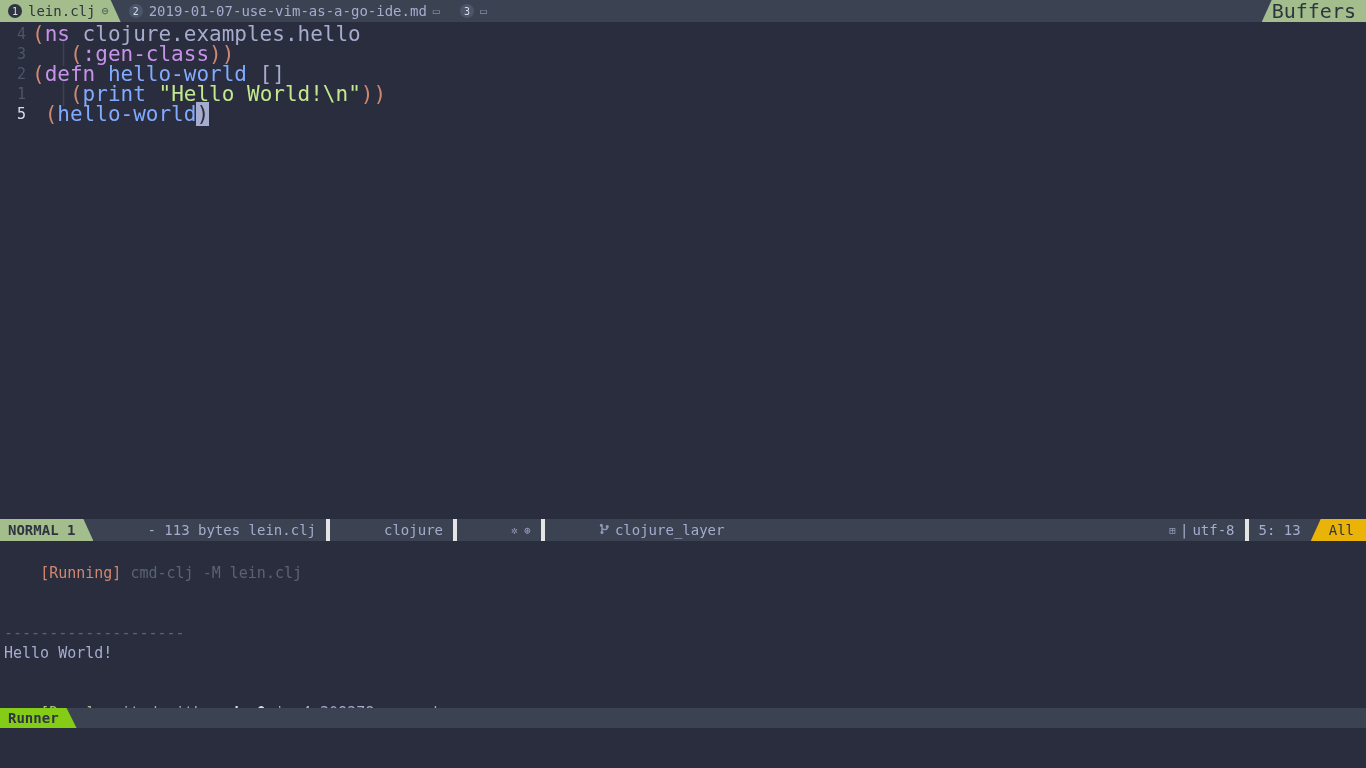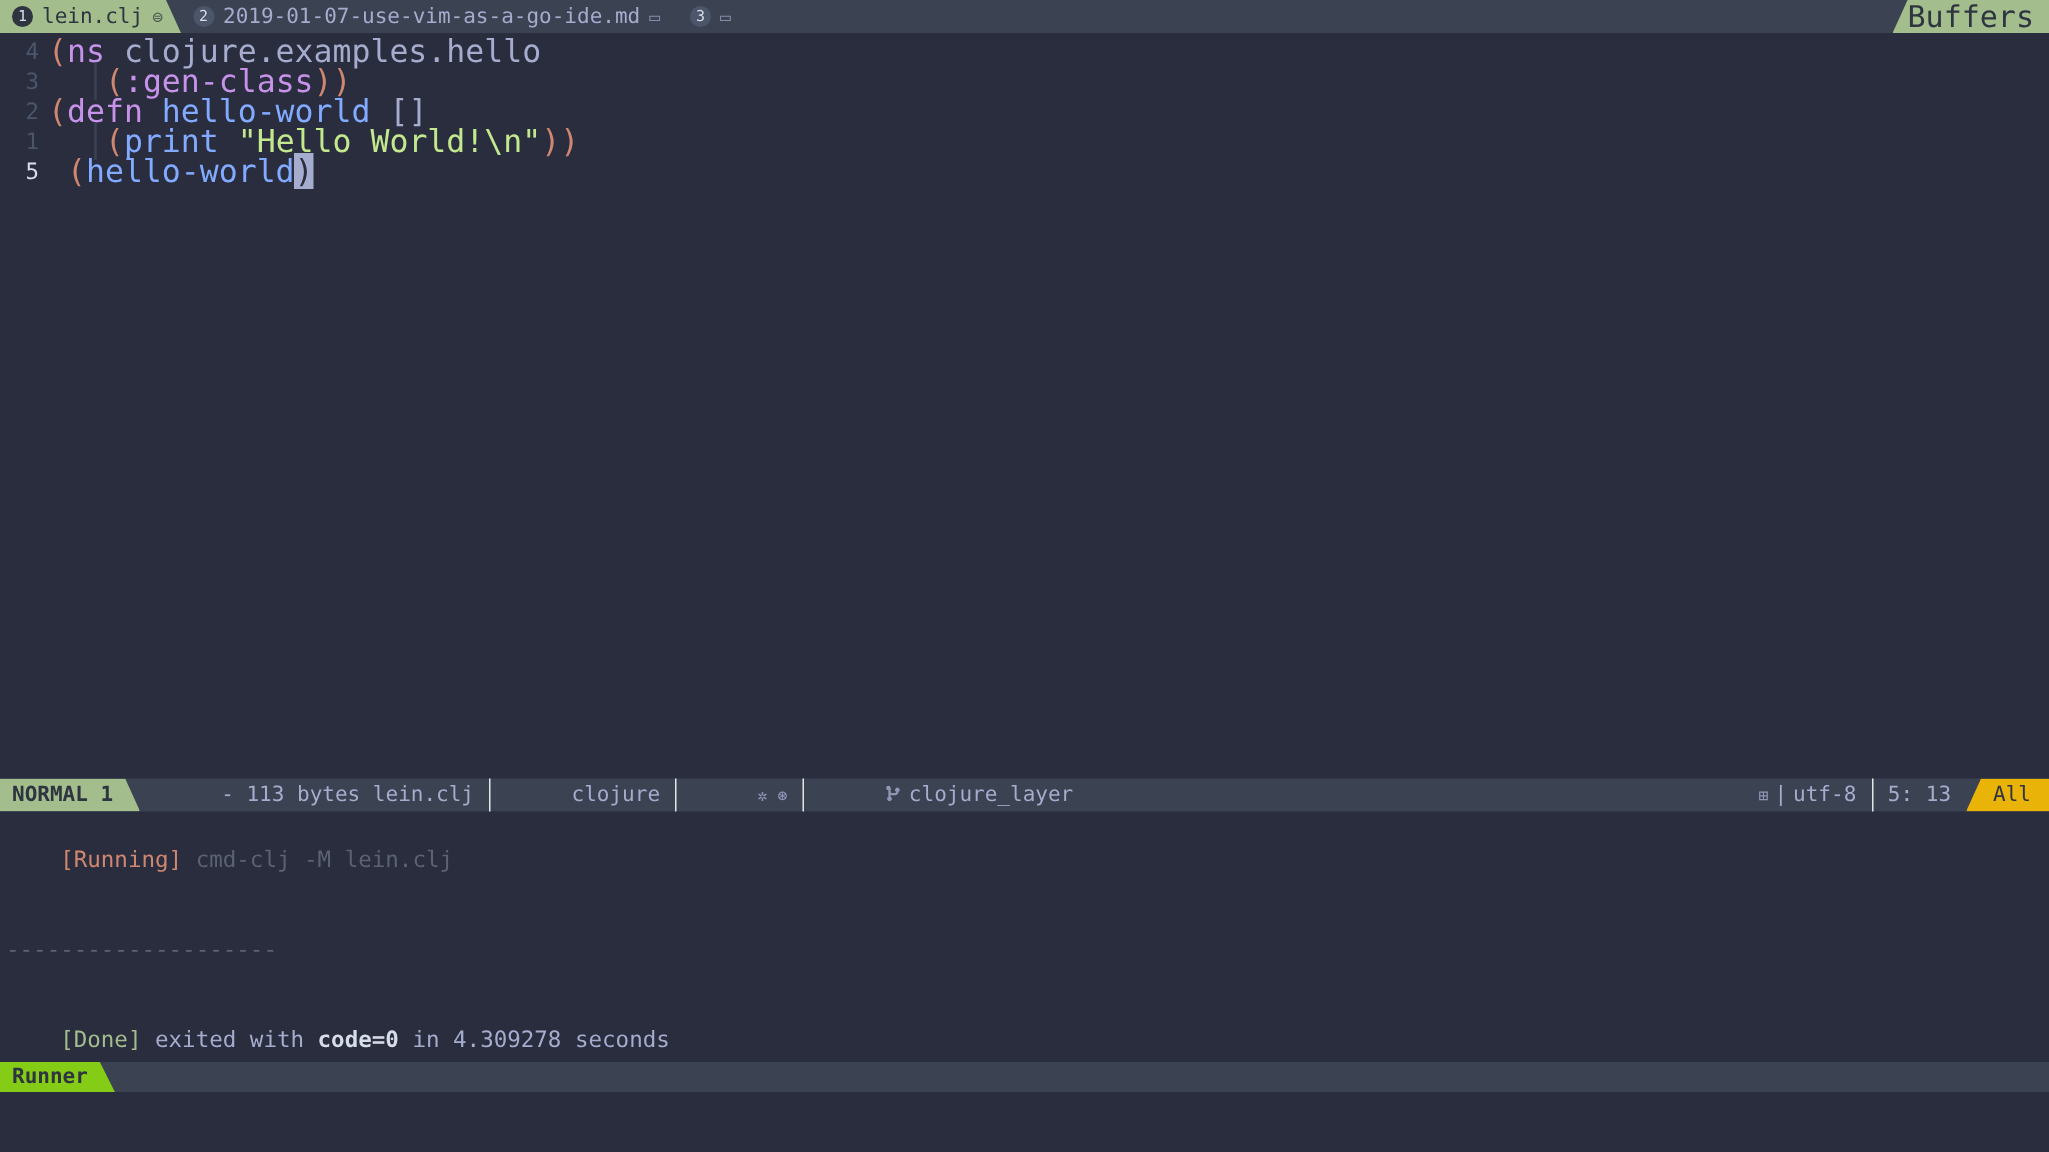--- a/index.html
+++ b/index.html
@@ -113,21 +113,21 @@
   padding: 0 8px;
   height: 22px;
   display: flex;
   align-items: center;
   clip-path: polygon(0 0, calc(100% - 10px) 0, 100% 100%, 0 100%);
   padding-right: 18px;
 }
 .sl-seg {
   padding: 0 10px;
   color: #a6accd;
-  border-right: 1px solid #e5e5e5;
+  border-right: 4px solid #e5e5e5;
   height: 22px;
   display: flex;
   align-items: center;
   gap: 4px;
 }
 .sl-seg.noborder { border: none; }
 .sl-right {
   position: absolute;
   right: 0;
   display: flex;
@@ -254,20 +254,21 @@
     <div class="sl-all">All</div>
   </div>
 </div>
 
 <div class="runner">
   <div class="run-line">
     <span class="run-status">[Running]</span><span> </span><span class="run-cmd">cmd-clj -M lein.clj</span>
   </div>
   <div class="run-line">&nbsp;</div>
   <div class="run-line run-cmd">--------------------</div>
+  <div class="run-line">Hello World!</div>
   <div class="run-line">&nbsp;</div>
   <div class="run-line">
     <span class="run-done">[Done]</span><span> exited with </span><span class="run-bold">code=0</span><span> in 4.309278 seconds</span>
   </div>
 </div>
 
 <div class="runner-bar"></div>
 <div class="runner-label">Runner</div>
 
 </body></html>

